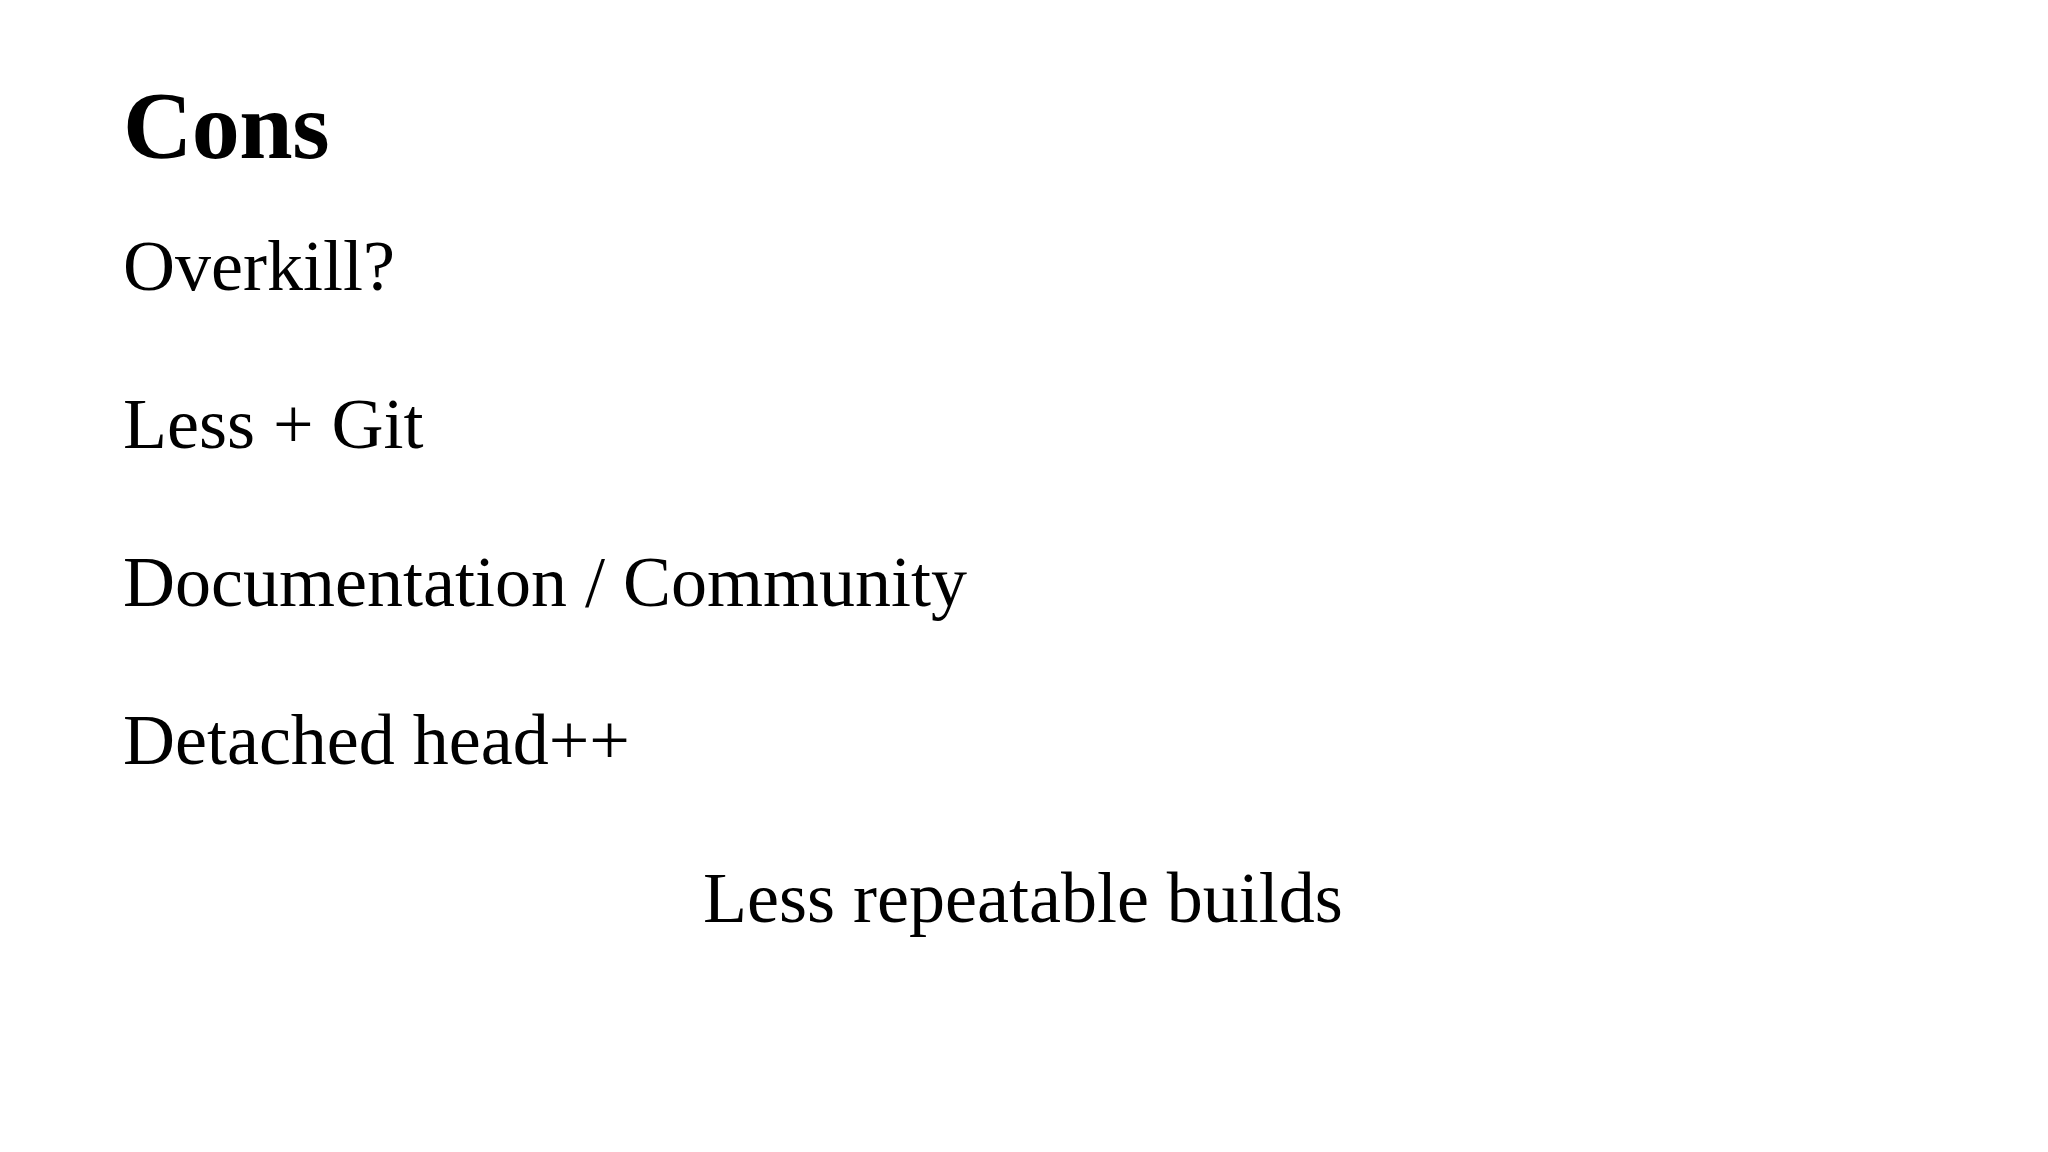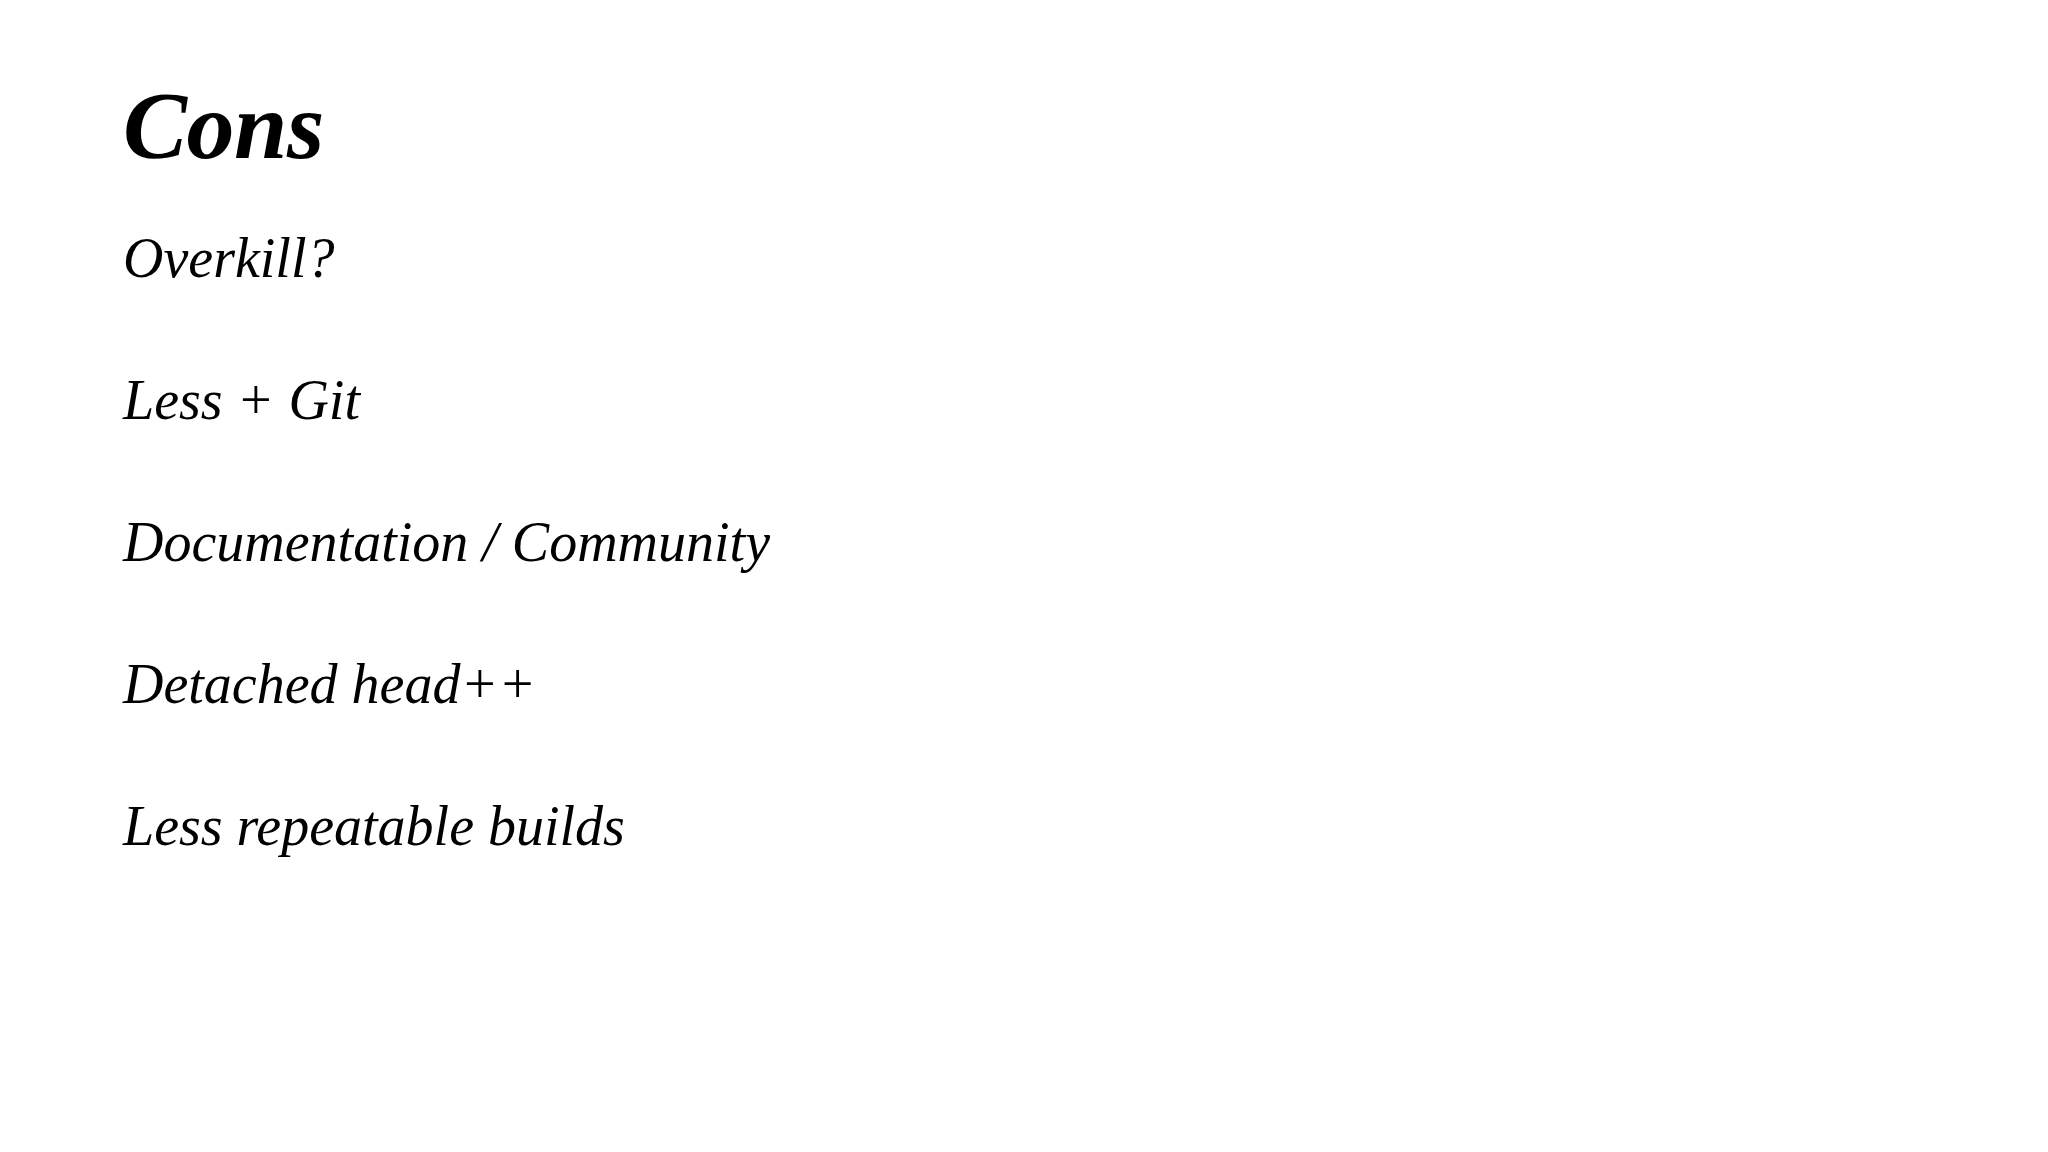--- a/index.html
+++ b/index.html
@@ -15,21 +15,20 @@
     color: #000000;
     overflow: hidden;
   }
 
   .slide {
     position: relative;
     width: 1684px;
     height: 1152px;
     background: #ffffff;
     box-sizing: border-box;
-    font-style: italic;
   }
 
   .slide-content {
     position: absolute;
     left: 123px;
     top: 78px;
     width: 1800px;
   }
 
   .slide-title {
@@ -45,29 +44,30 @@
 
   .bullet-list {
     list-style: none;
     margin: 0;
     padding: 0;
   }
 
   .bullet-item {
     font-family: "Liberation Serif", "DejaVu Serif", serif;
     font-weight: normal;
-    font-size: 56px;
+    font-size: 72px;
     line-height: 1.0;
     color: #000000;
     margin: 0 0 86px 0;
     white-space: nowrap;
   }
 
   .bullet-item:last-child {
     margin-bottom: 0;
+    text-align: center;
   }
 </style>
 </head>
 <body>
 
 <div class="slide">
   <div class="slide-content">
 
     <h1 class="slide-title">Cons</h1>
 

